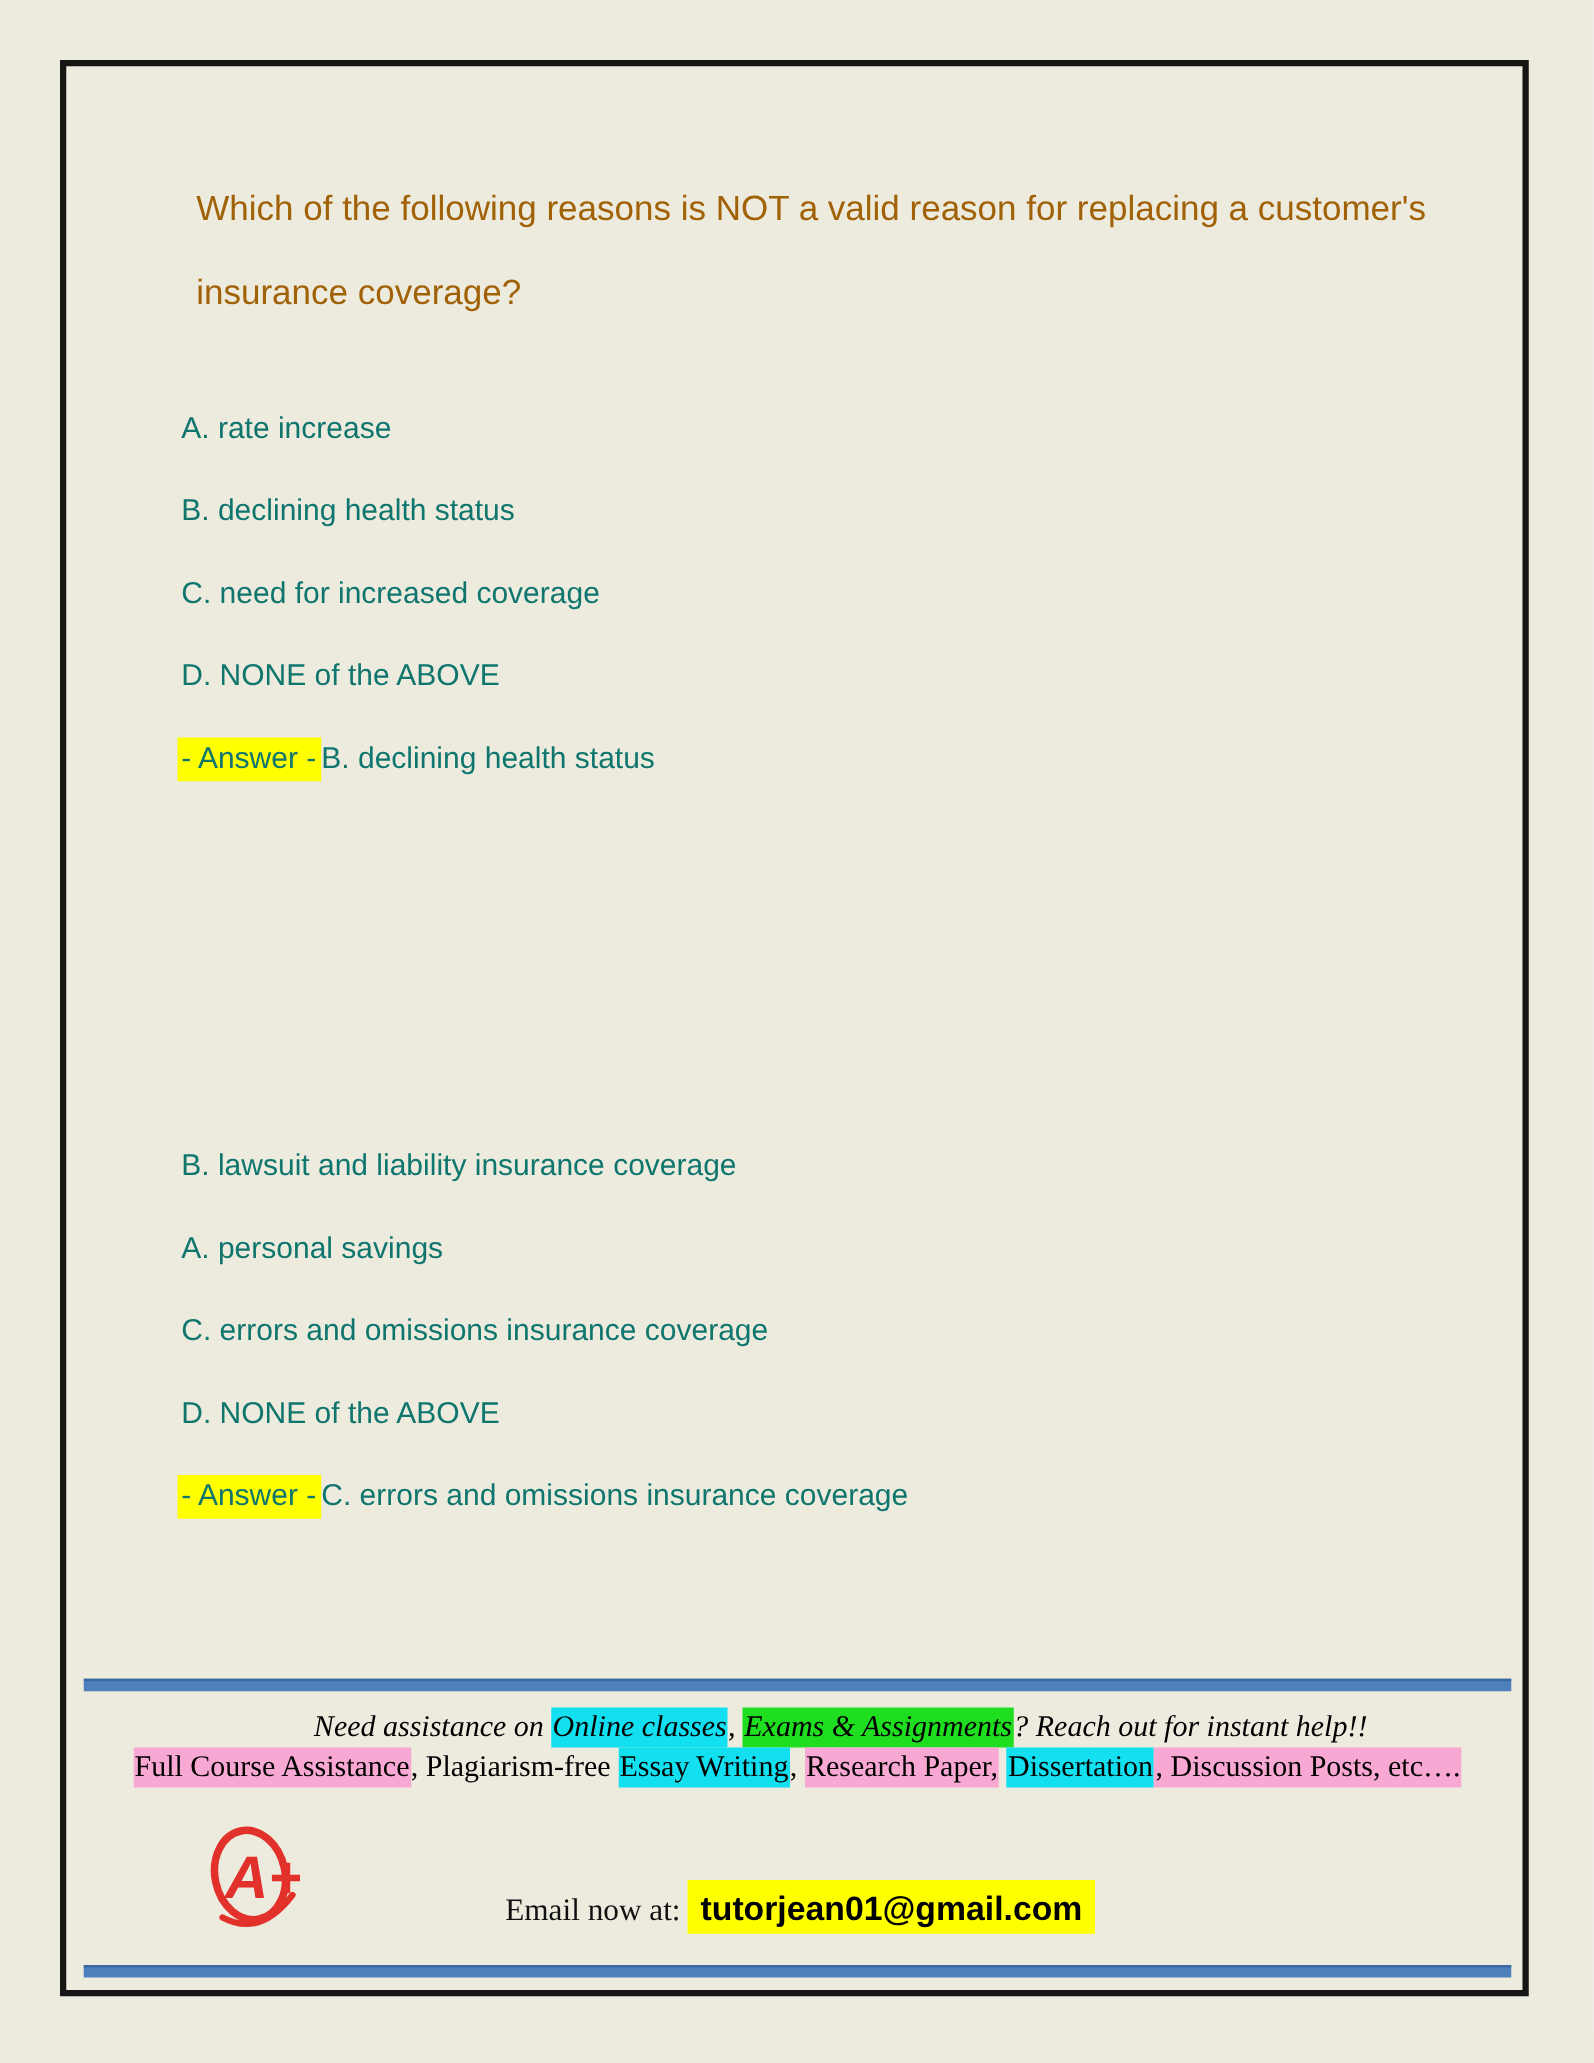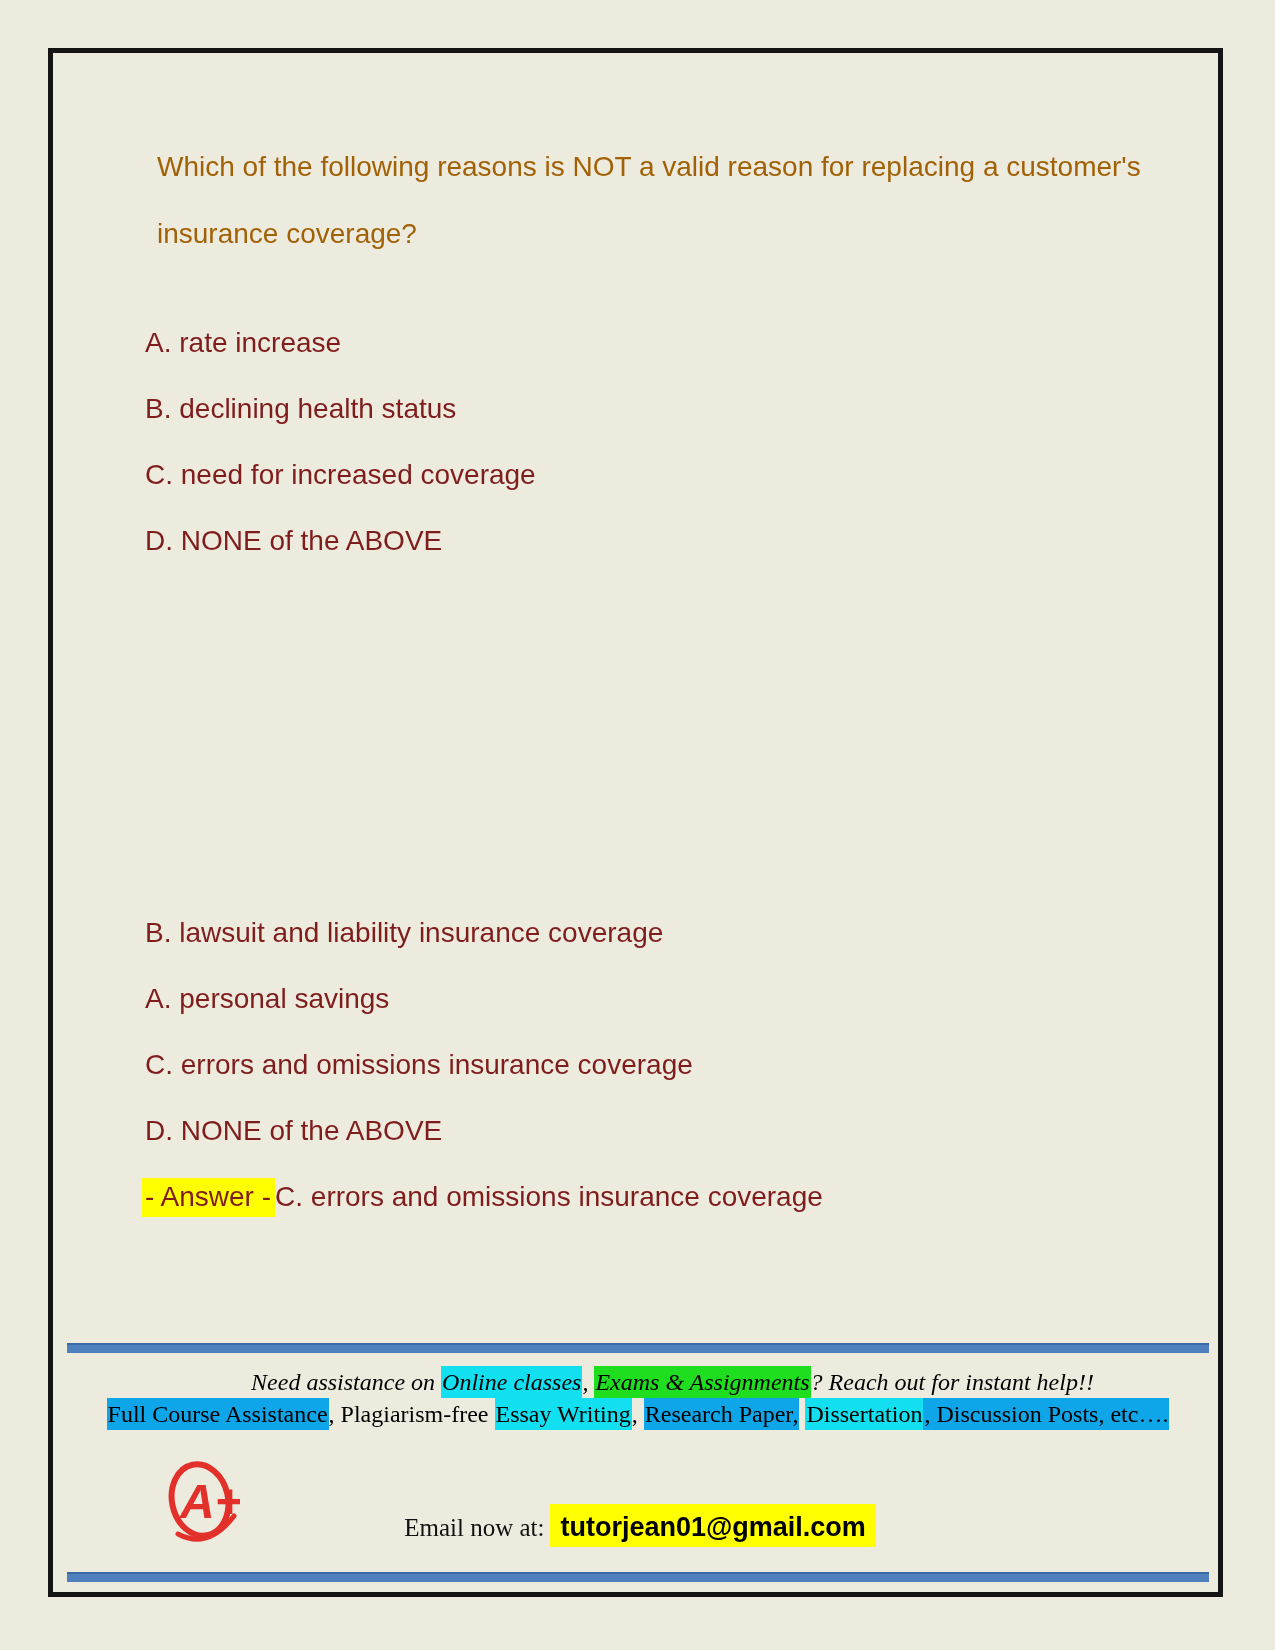--- a/index.html
+++ b/index.html
@@ -18,21 +18,21 @@
   }
   .q-prompt {
     position:absolute; left:157px; width:990px;
     font-size:28px; line-height:67px; color:#a16207;
   }
   #q1-prompt { top:133px; }
   #q2-prompt { top:695px; }
   .options {
     position:absolute; left:145px;
     display:flex; flex-direction:column; gap:30px;
-    font-size:28px; line-height:36px; color:#7f1d1d;
+    font-size:24px; line-height:36px; color:#0f766e;
   }
   #q1-options { top:325px; }
   #q2-options { top:915px; }
   .answer-line { }
   .hl-answer {
     background:#ffff00;
     padding:3px 4px 5px 3px;
     margin-left:-3px;
   }
   .divider {
@@ -45,21 +45,21 @@
   .f-line {
     position:absolute;
     font-family:"Liberation Serif", serif;
     font-size:24px; color:#000; line-height:32px;
   }
   #f-line1 { left:130px; width:1085px; top:1366px; text-align:center; white-space:nowrap;font-style:italic; }
   #f-line2 { left:68px;  width:1140px; top:1398px; text-align:center; white-space:nowrap; }
   .hl-none  { }
   .hl-cyan  { background:#12dff0; padding:3px 1px; }
   .hl-green { background:#1fdd1f; padding:3px 1px; }
-  .hl-yellow{ background:#0ea5e9; padding:3px 1px; }
+  .hl-yellow{ background:#f9a8d4; padding:3px 1px; }
   .logo {
     position:absolute; left:166px; top:1456px; width:74px; height:92px;
   }
   .confidential {
     position:absolute; left:80px; width:1120px; top:1472px;
     text-align:center;
     font-family:"Liberation Serif", serif;
     font-size:25px; color:#111;
   }
   .email-line {
@@ -80,20 +80,21 @@
 
 <div class="page">
   <div class="frame"></div>
 
   <div class="q-prompt" id="q1-prompt">Which of the following reasons is NOT a valid reason for replacing a customer's insurance coverage?</div>
   <div class="options" id="q1-options">
     <div>A. rate increase</div>
     <div>B. declining health status</div>
     <div>C. need for increased coverage</div>
     <div>D. NONE of the ABOVE</div>
+    <div class="answer-line"><span class="hl-answer">- Answer -</span><span>B. declining health status</span></div>
   </div>
 
   <div class="options" id="q2-options">
     <div>B. lawsuit and liability insurance coverage</div>
     <div>A. personal savings</div>
     <div>C. errors and omissions insurance coverage</div>
     <div>D. NONE of the ABOVE</div>
     <div class="answer-line"><span class="hl-answer">- Answer -</span><span>C. errors and omissions insurance coverage</span></div>
   </div>
 

